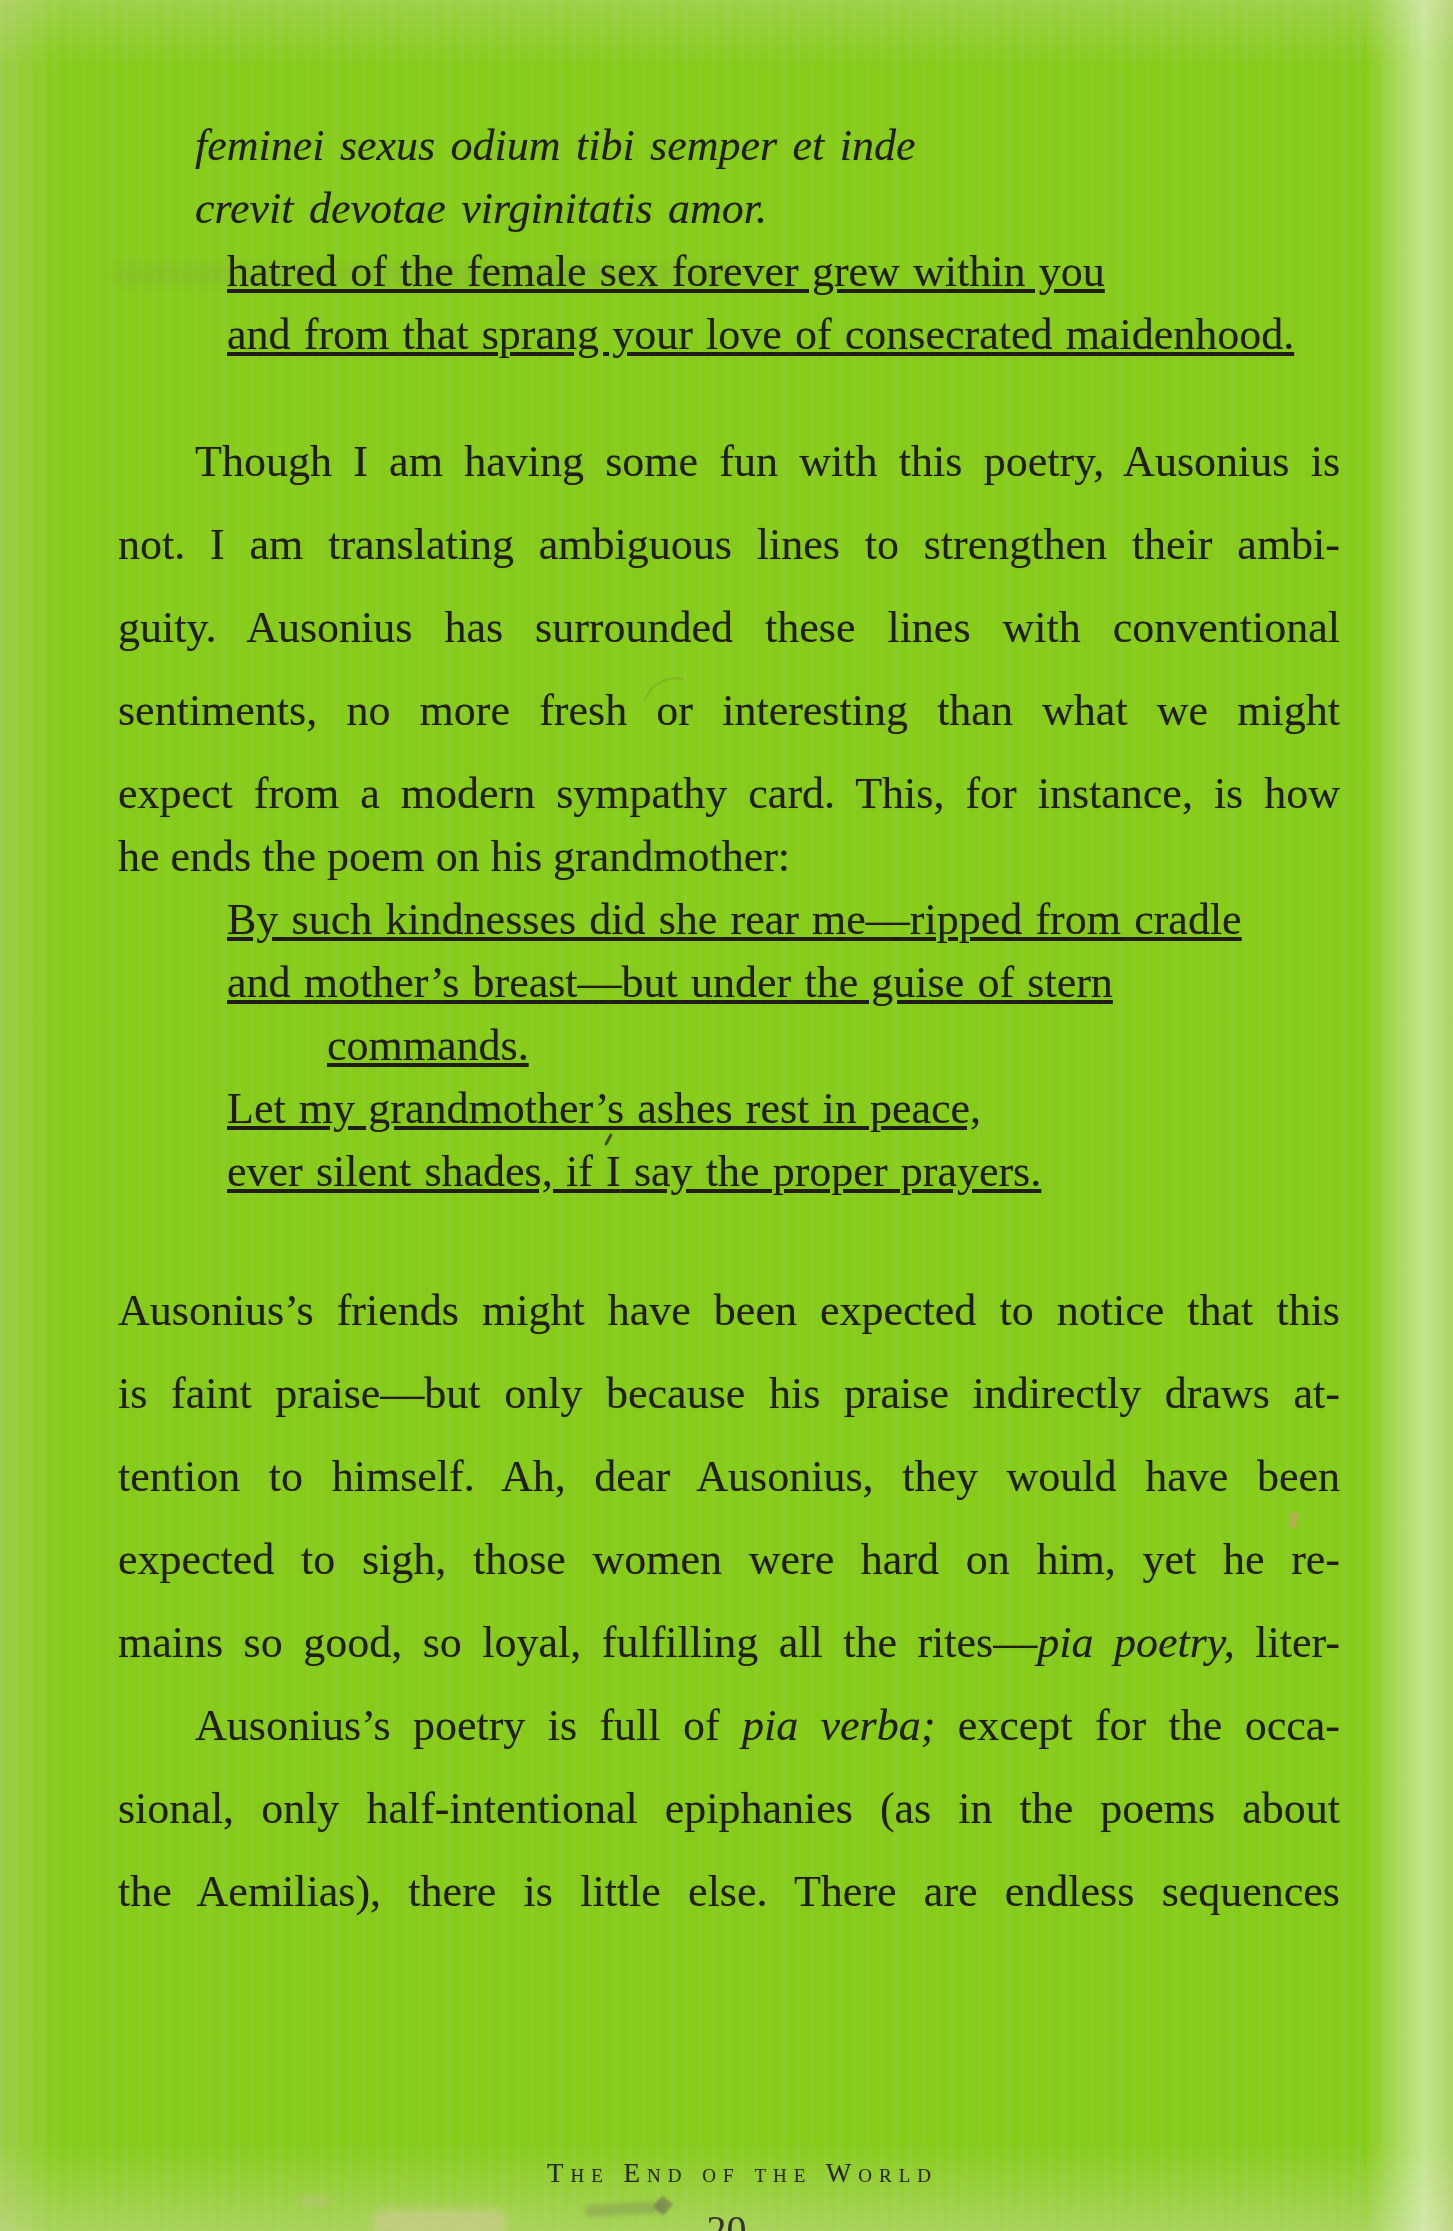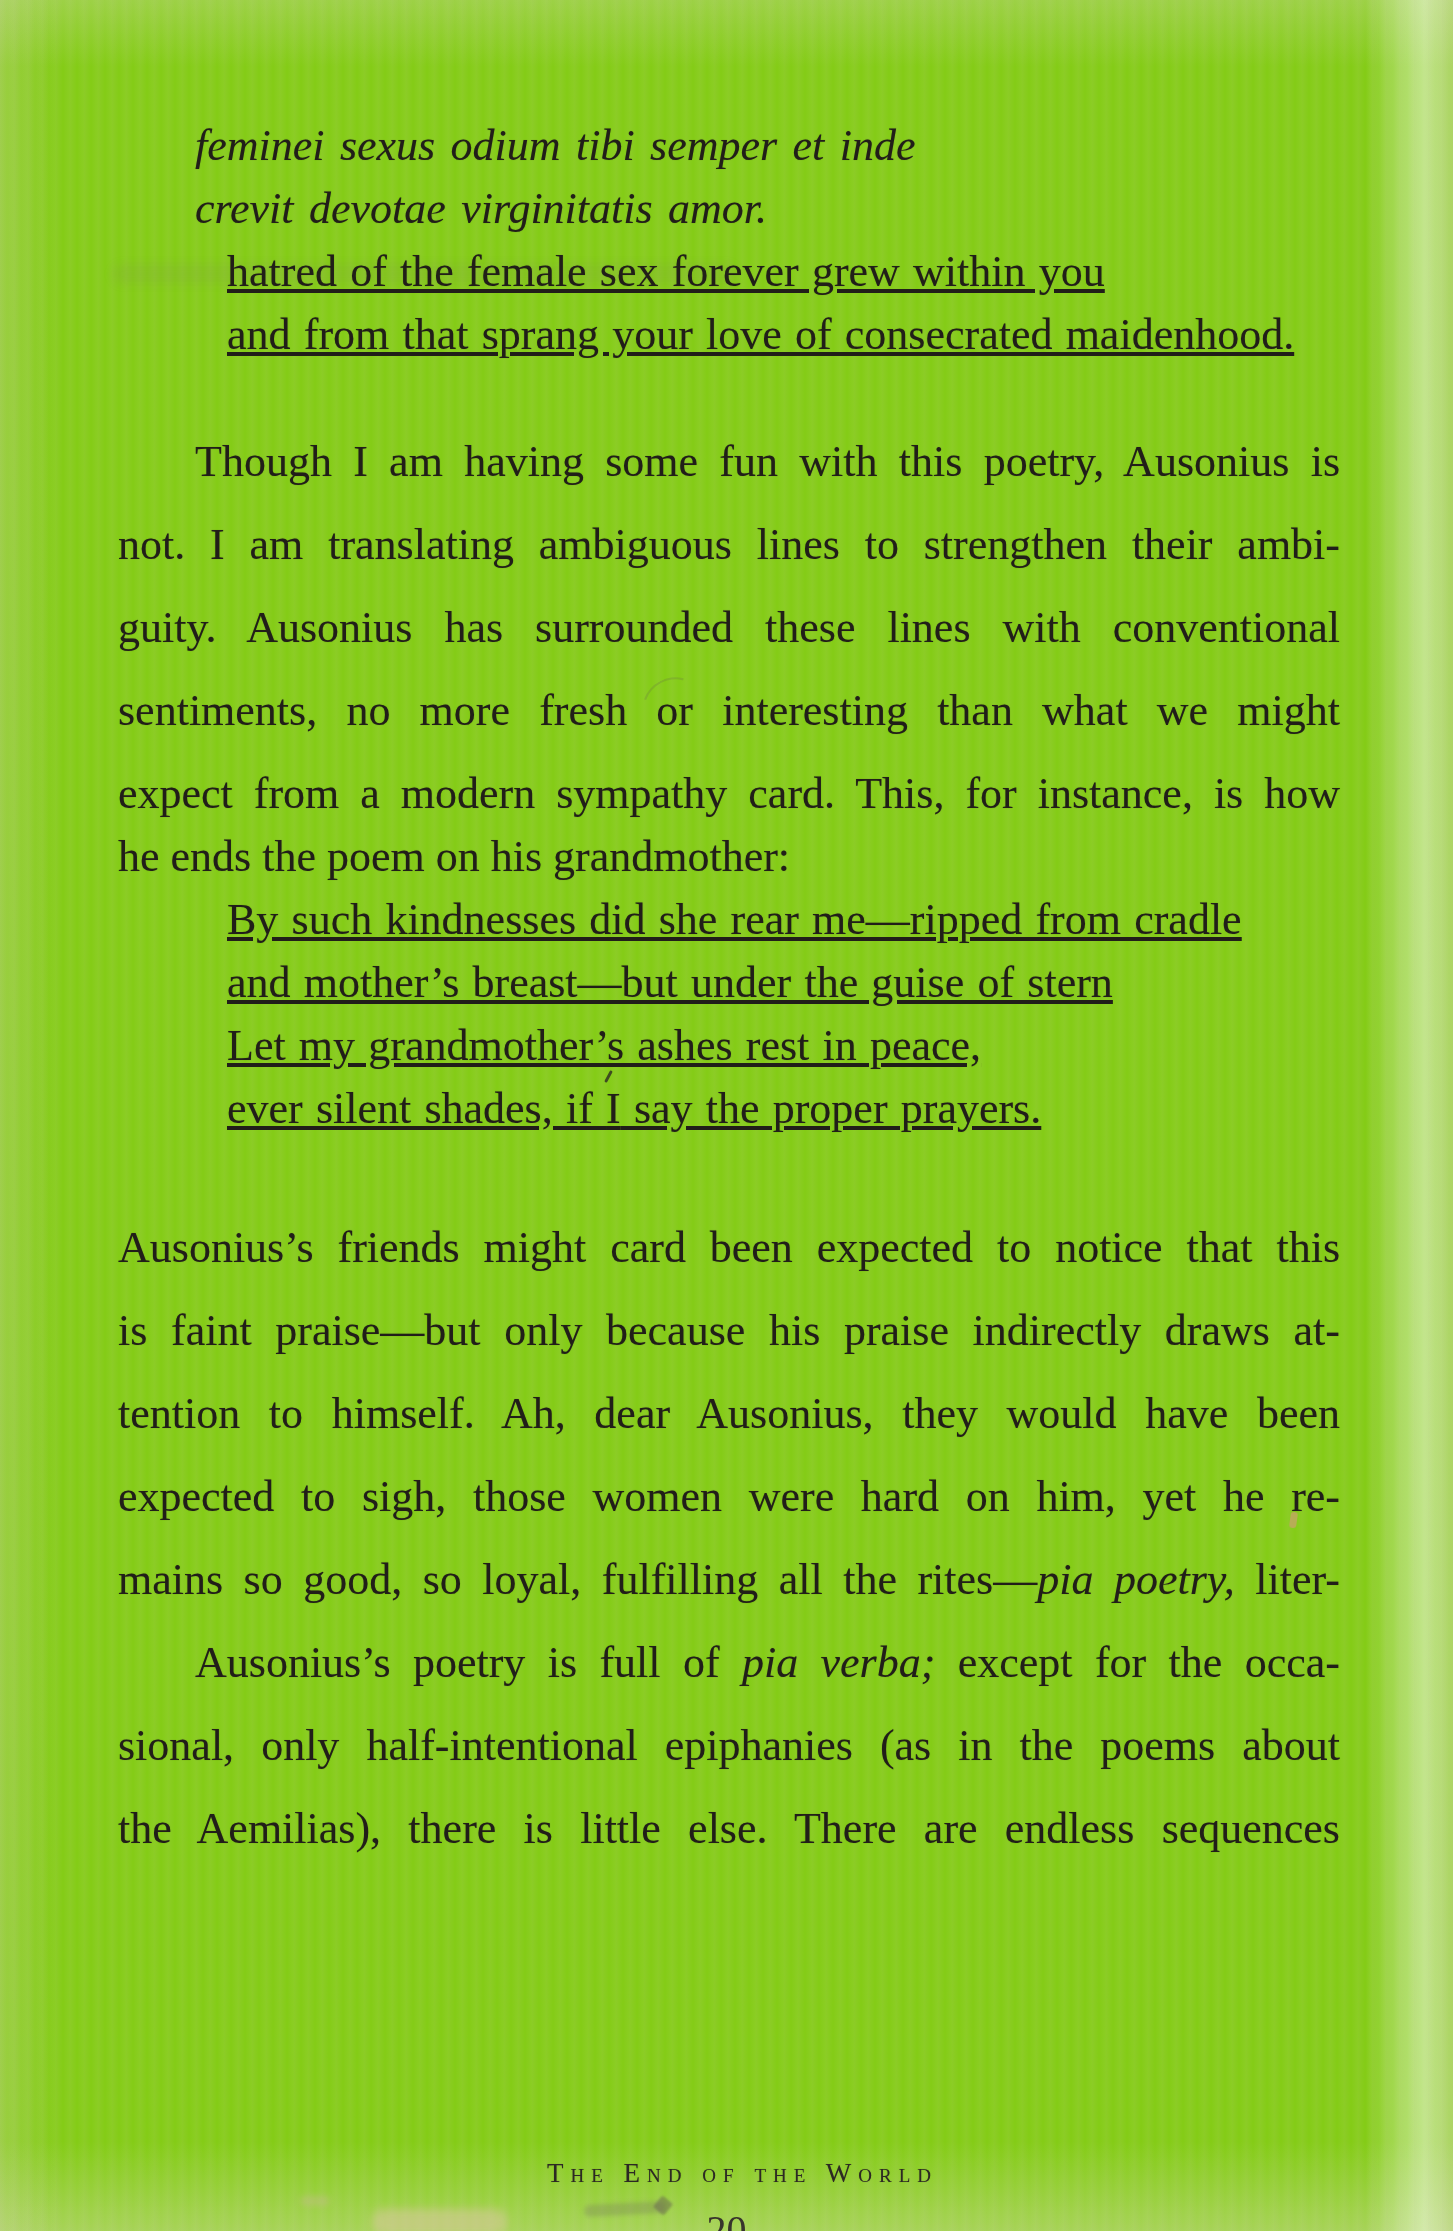--- a/index.html
+++ b/index.html
@@ -177,26 +177,27 @@
       <div class="line jline">guity. Ausonius has surrounded these lines with conventional</div>
       <div class="line jline">sentiments, no more fresh or interesting than what we might</div>
       <div class="line jline">expect from a modern sympathy card. This, for instance, is how</div>
       <div class="line">he ends the poem on his grandmother:</div>
     </div>
 
 
     <div class="block trans">
       <div class="line nowrap">By such kindnesses did she rear me—ripped from cradle</div>
       <div class="line nowrap">and mother’s breast—but under the guise of stern</div>
+      <div class="line nowrap cmd-indent">commands.</div>
       <div class="line nowrap">Let my grandmother’s ashes rest in peace,</div>
       <div class="line nowrap"><span>ever silent shades, if </span><span class="tick-i">I</span><span> say the proper prayers.</span></div>
     </div>
 
     <div class="block para mt-76">
-      <div class="line jline">Ausonius’s friends might card been expected to notice that this</div>
+      <div class="line jline">Ausonius’s friends might have been expected to notice that this</div>
       <div class="line jline">is faint praise—but only because his praise indirectly draws at-</div>
       <div class="line jline">tention to himself. Ah, dear Ausonius, they would have been</div>
       <div class="line jline">expected to sigh, those women were hard on him, yet he re-</div>
       <div class="line jline"><span>mains so good, so loyal, fulfilling all the rites—</span><em>pia poetry,</em><span> liter-</span></div>
     </div>
 
     <div class="block para">
       <div class="line jline firstline"><span>Ausonius’s poetry is full of </span><em>pia verba;</em><span> except for the occa-</span></div>
       <div class="line jline">sional, only half-intentional epiphanies (as in the poems about</div>
       <div class="line jline">the Aemilias), there is little else. There are endless sequences</div>

